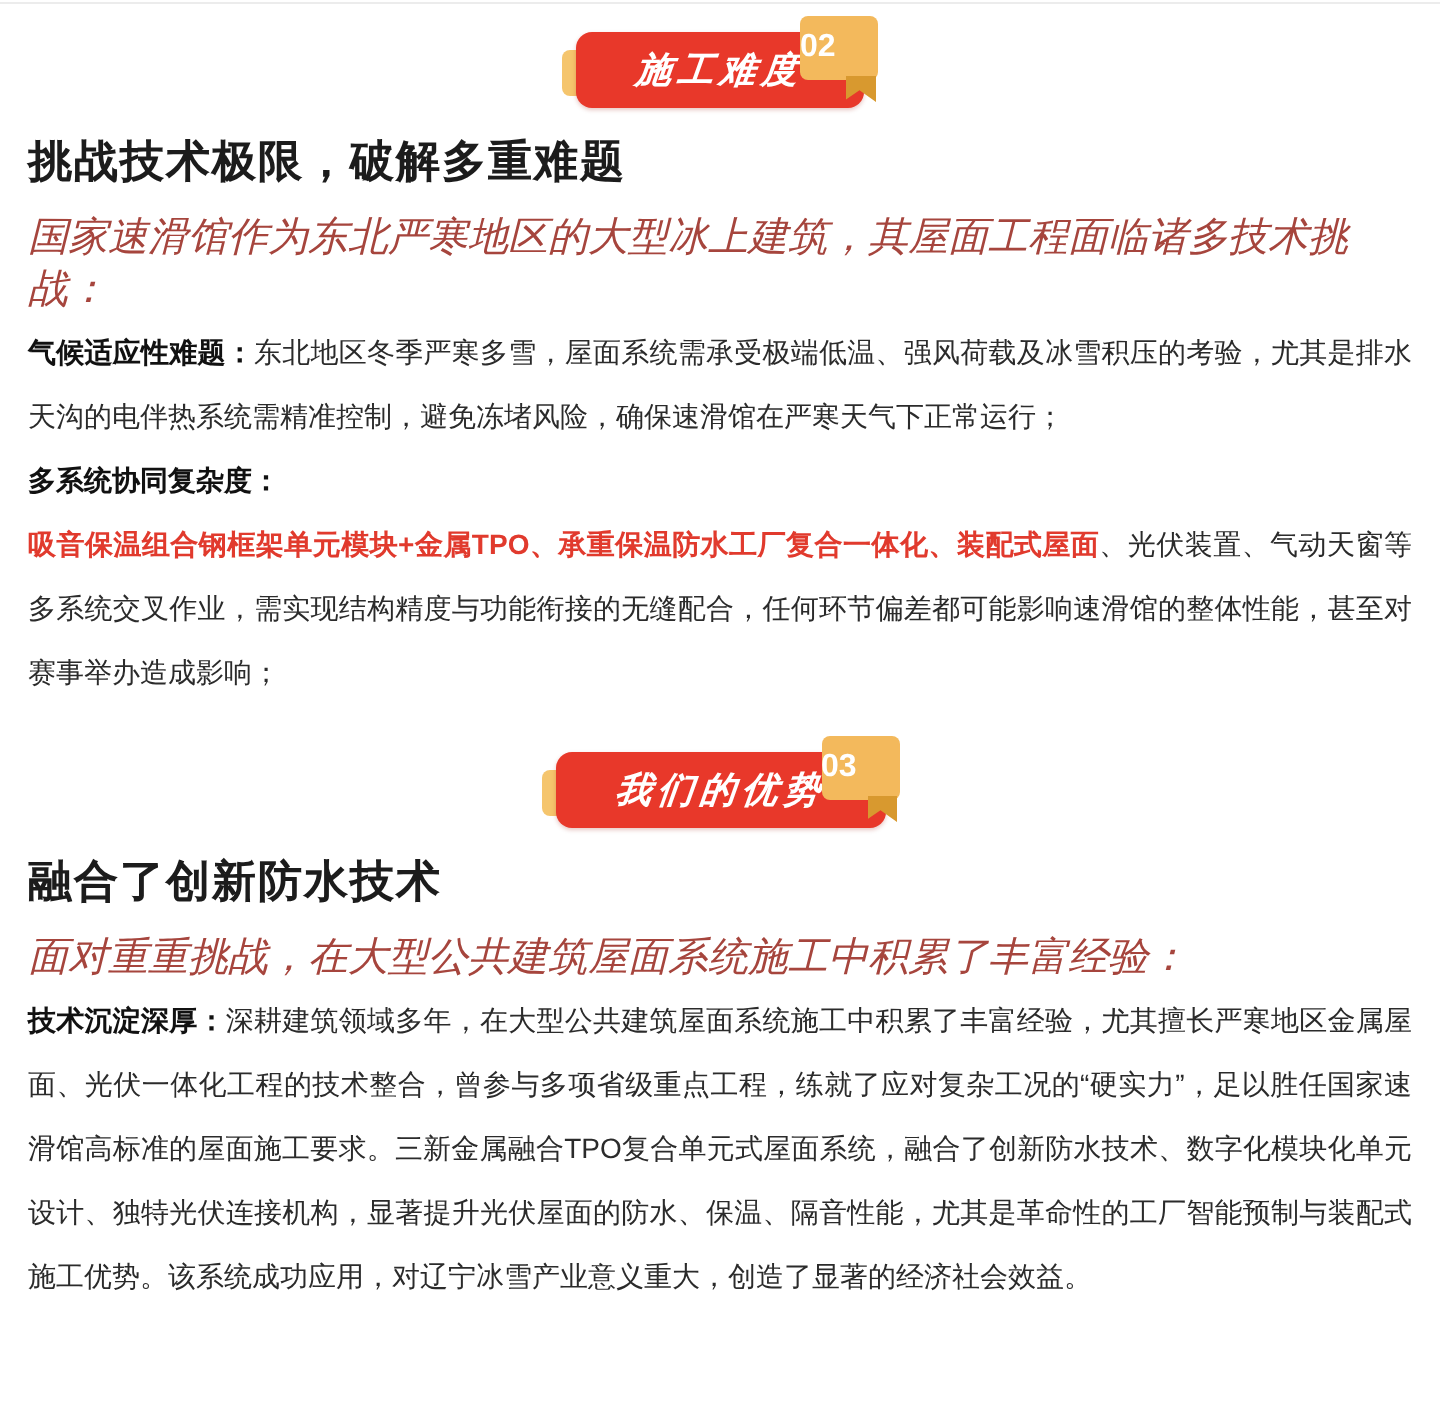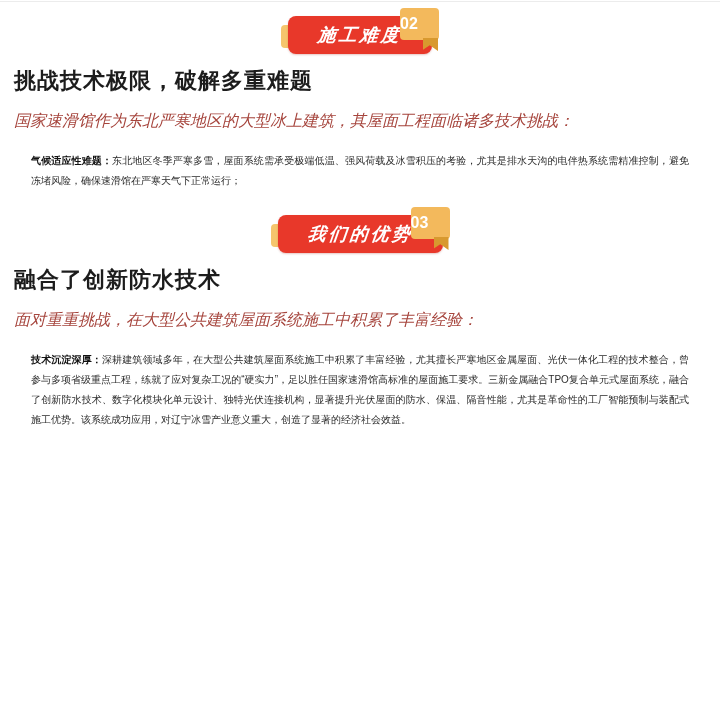--- a/index.html
+++ b/index.html
@@ -50,24 +50,24 @@
   }
 
   
   .section-heading{
     margin:9px 0 0;text-align:left;
     font-size:22px;line-height:28px;font-weight:bold;color:var(--heading-color);
     letter-spacing:1px;
   }
   .intro{
     margin:13px 0 0;font-style:italic;color:var(--accent-red-text);
-    font-size:16px;line-height:26px;
+    font-size:20px;line-height:26px;font-family:Liberation Mono, monospace;
   }
   .body-p{
-    margin:17px;font-size:10px;line-height:20px;color:var(--body-color);
+    margin:0;font-size:14px;line-height:32px;color:var(--body-color);
     text-align:justify;
   }
   .body-p b{color:#111111;}
   .body-p .red-strong{color:var(--bold-red-text);font-weight:bold;}
   .section-advantage .ribbon-row{margin-top:24px;}
 </style>
 </head>
 <body>
 
 <div class="page">
@@ -86,21 +86,23 @@
         </div>
       </div>
     </div>
 
     <h2 class="section-heading">挑战技术极限，破解多重难题</h2>
 
     <p class="intro">国家速滑馆作为东北严寒地区的大型冰上建筑，其屋面工程面临诸多技术挑战：</p>
 
     <p class="body-p"><b>气候适应性难题：</b><span>东北地区冬季严寒多雪，屋面系统需承受极端低温、强风荷载及冰雪积压的考验，尤其是排水天沟的电伴热系统需精准控制，避免冻堵风险，确保速滑馆在严寒天气下正常运行；</span></p>
 
+    <p class="body-p"><b>多系统协同复杂度：</b></p>
 
+    <p class="body-p"><span class="red-strong">吸音保温组合钢框架单元模块+金属TPO、承重保温防水工厂复合一体化、装配式屋面</span><span>、光伏装置、气动天窗等多系统交叉作业，需实现结构精度与功能衔接的无缝配合，任何环节偏差都可能影响速滑馆的整体性能，甚至对赛事举办造成影响；</span></p>
 
   </section>
 
   <section class="section-advantage">
     <div class="ribbon-row">
       <div class="ribbon-wrap">
         <span class="ribbon-tab"></span>
         <div class="ribbon">
           <span class="ribbon-label">我们的优势</span>
         </div>

